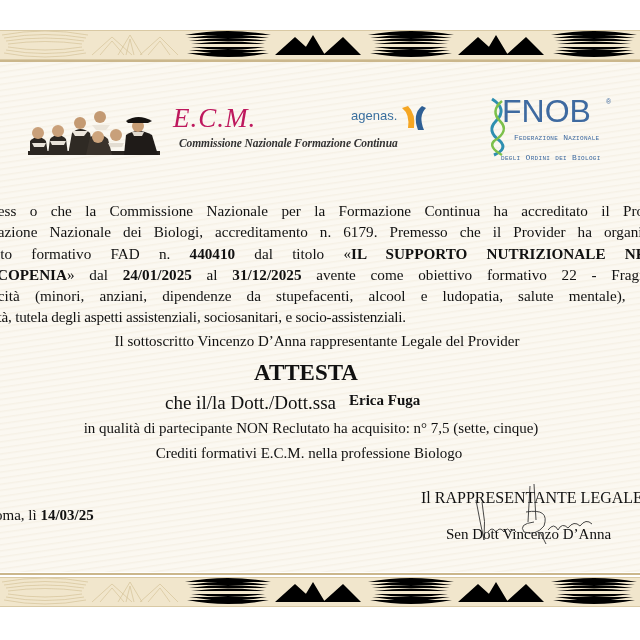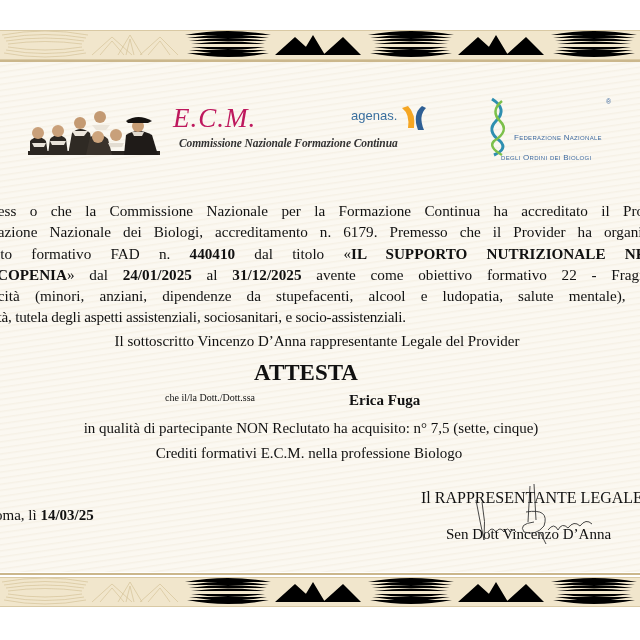--- a/index.html
+++ b/index.html
@@ -14,33 +14,33 @@
 
   .logo-painting { position:absolute; left:28px; top:111px; width:132px; height:44px; }
   .ecm-title { position:absolute; left:173px; top:103px; font-size:27px; font-style:italic; color:#be185d; letter-spacing:1px; }
   .ecm-sub { position:absolute; left:179px; top:137px; font-size:11.5px; font-style:italic; font-weight:bold; color:#333; letter-spacing:-0.1px; }
   .agenas { position:absolute; left:350px; top:104px; height:30px; }
   .agenas-text { position:absolute; left:1px; top:4px; font-family:"Liberation Sans", sans-serif; font-size:13px; color:#3a6f9e; }
   .agenas-mark { position:absolute; left:50px; top:0; }
   .fnob { position:absolute; left:488px; top:97px; width:135px; height:60px; }
   .fnob-big { position:absolute; left:14px; top:-4px; font-family:"Liberation Sans", sans-serif; font-size:32px; color:#3e6aa0; letter-spacing:0px; }
   .fnob-reg { position:absolute; left:118px; top:1px; font-size:7px; color:#3e6aa0; font-family:"Liberation Sans", sans-serif; }
-  .fnob-l1, .fnob-l2 { position:absolute; left:18px; font-family:Liberation Sans, sans-serif; font-size:8px; color:#3e6aa0; letter-spacing:0.3px; font-variant:small-caps; white-space:nowrap; }
+  .fnob-l1, .fnob-l2 { position:absolute; left:18px; font-family:Liberation Mono, monospace; font-size:8px; color:#3e6aa0; letter-spacing:0.3px; font-variant:small-caps; white-space:nowrap; }
   .fnob-l1 { top:36px; left:26px; }
   .fnob-l2 { top:56px; left:13px; }
 
   .para { position:absolute; left:-14px; top:200px; width:700px; font-size:15.2px; line-height:21.3px; white-space:nowrap; }
   .para .ln { display:block; text-align:justify; text-align-last:justify; width:670px; }
   .para .ln.last { text-align-last:left; letter-spacing:-0.2px; }
   b { font-weight:bold; }
 
   .center { position:absolute; left:0; width:640px; text-align:center; white-space:nowrap; }
   .sottoscritto { top:333px; font-size:15px; left:-3px; }
   .attesta { top:360px; font-size:23px; font-weight:bold; left:-14px; }
-  .dott-label { position:absolute; left:165px; top:392px; font-size:10px; }
+  .dott-label { position:absolute; left:165px; top:392px; font-size:19px; }
   .dott-name { position:absolute; left:349px; top:392px; font-size:15px; font-weight:bold; }
   .qualita { top:420px; font-size:15px; left:-9px; }
   .crediti { top:445px; font-size:15px; left:-11px; }
   .luogo { position:absolute; left:-5px; top:507px; font-size:15px; }
   .rappr { position:absolute; left:421px; top:489px; font-size:16px; white-space:nowrap; }
   .firma-name { position:absolute; left:446px; top:526px; font-size:15px; white-space:nowrap; }
   .signature { position:absolute; left:470px; top:482px; width:140px; height:70px; }
 </style>
 </head>
 <body>
@@ -110,20 +110,21 @@
     <path d="M2 4 Q10 10 8 24 L14 24 Q16 10 8 2 Z" fill="#f5a623"></path>
     <path d="M22 2 Q12 10 18 26 L24 26 Q18 12 26 4 Z" fill="#2f5f94"></path>
   </svg>
 </div>
 
 <div class="fnob">
   <svg width="22" height="60" viewBox="0 0 22 60" style="position:absolute;left:0;top:0;">
     <path d="M4 2 Q20 12 8 24 Q-2 34 12 44 Q20 52 6 58" stroke="#2f8fb0" stroke-width="3" fill="none"></path>
     <path d="M14 4 Q2 14 12 24 Q22 34 6 44 Q0 50 14 58" stroke="#7cc04a" stroke-width="2.5" fill="none"></path>
   </svg>
+  <span class="fnob-big">FNOB</span>
   <span class="fnob-reg">®</span>
   <span class="fnob-l1">Federazione Nazionale</span>
   <span class="fnob-l2">degli Ordini dei Biologi</span>
 </div>
 
 <div class="para">
   <span class="ln"><span>mess o che la Commissione Nazionale per la Formazione Continua ha accreditato il Provi</span></span>
   <span class="ln"><span>erazione Nazionale dei Biologi, accreditamento n. 6179. Premesso che il Provider ha organizz</span></span>
   <span class="ln"><span>ento formativo FAD n. </span><b>440410</b><span>  dal titolo «</span><b>IL SUPPORTO NUTRIZIONALE NEL</b></span>
   <span class="ln"><b>RCOPENIA</b><span>» dal </span><b>24/01/2025</b><span> al </span><b>31/12/2025</b><span> avente come obiettivo formativo 22 - Fragilit</span></span>

